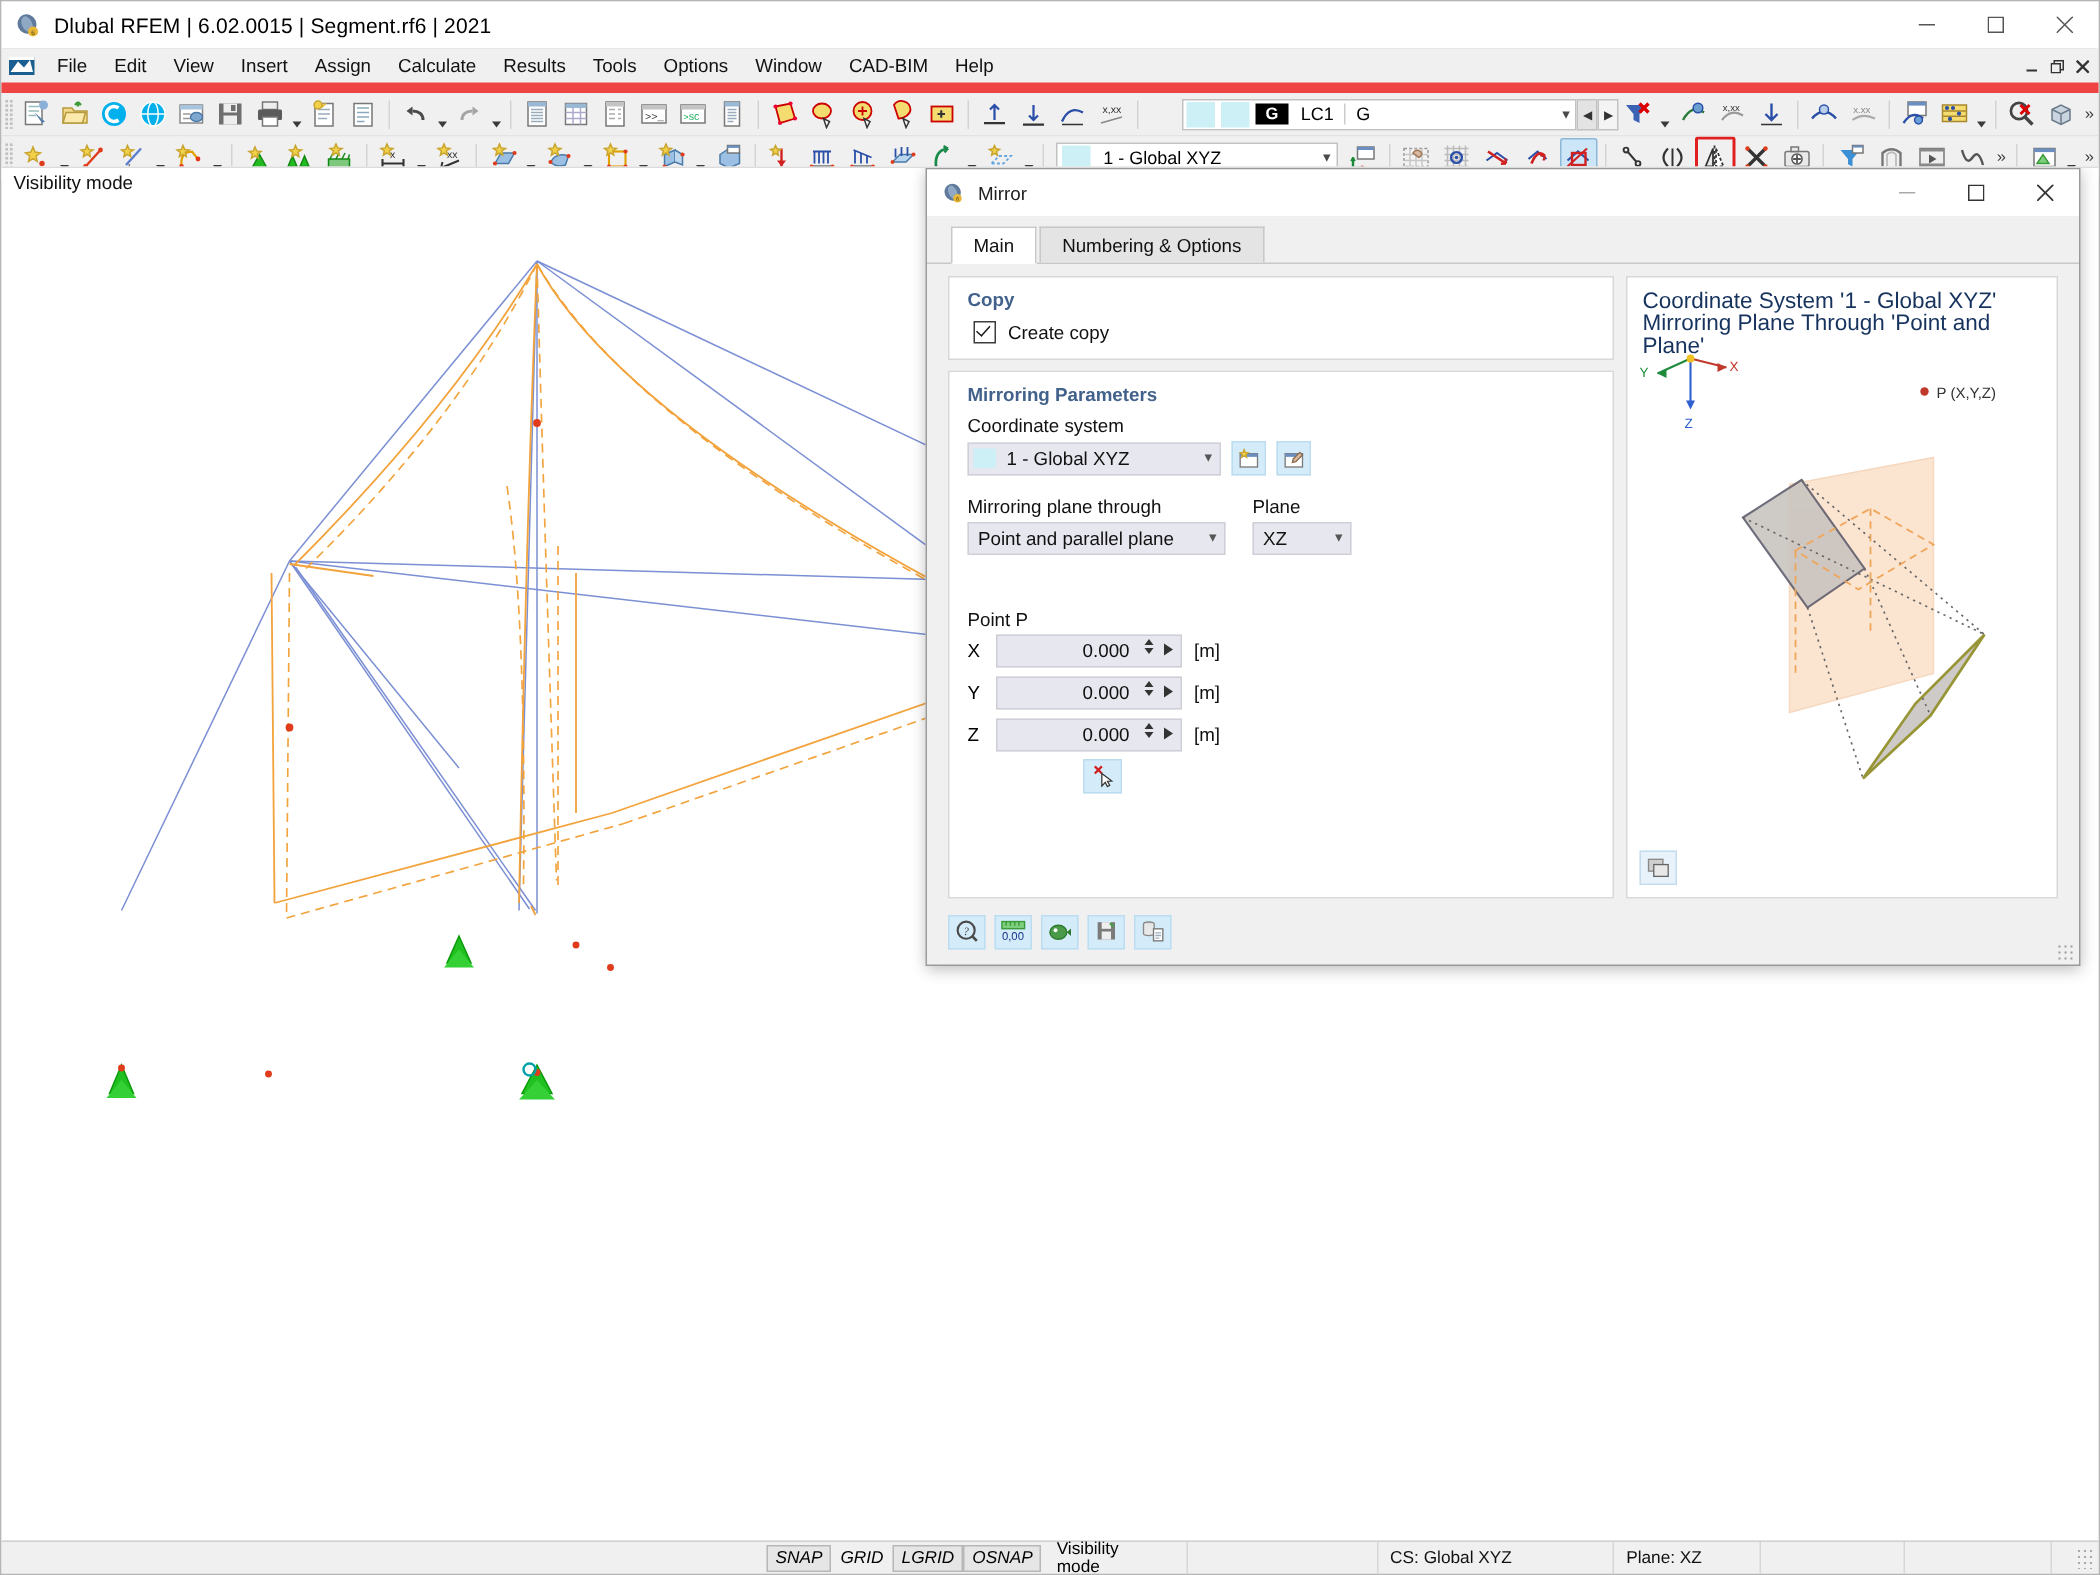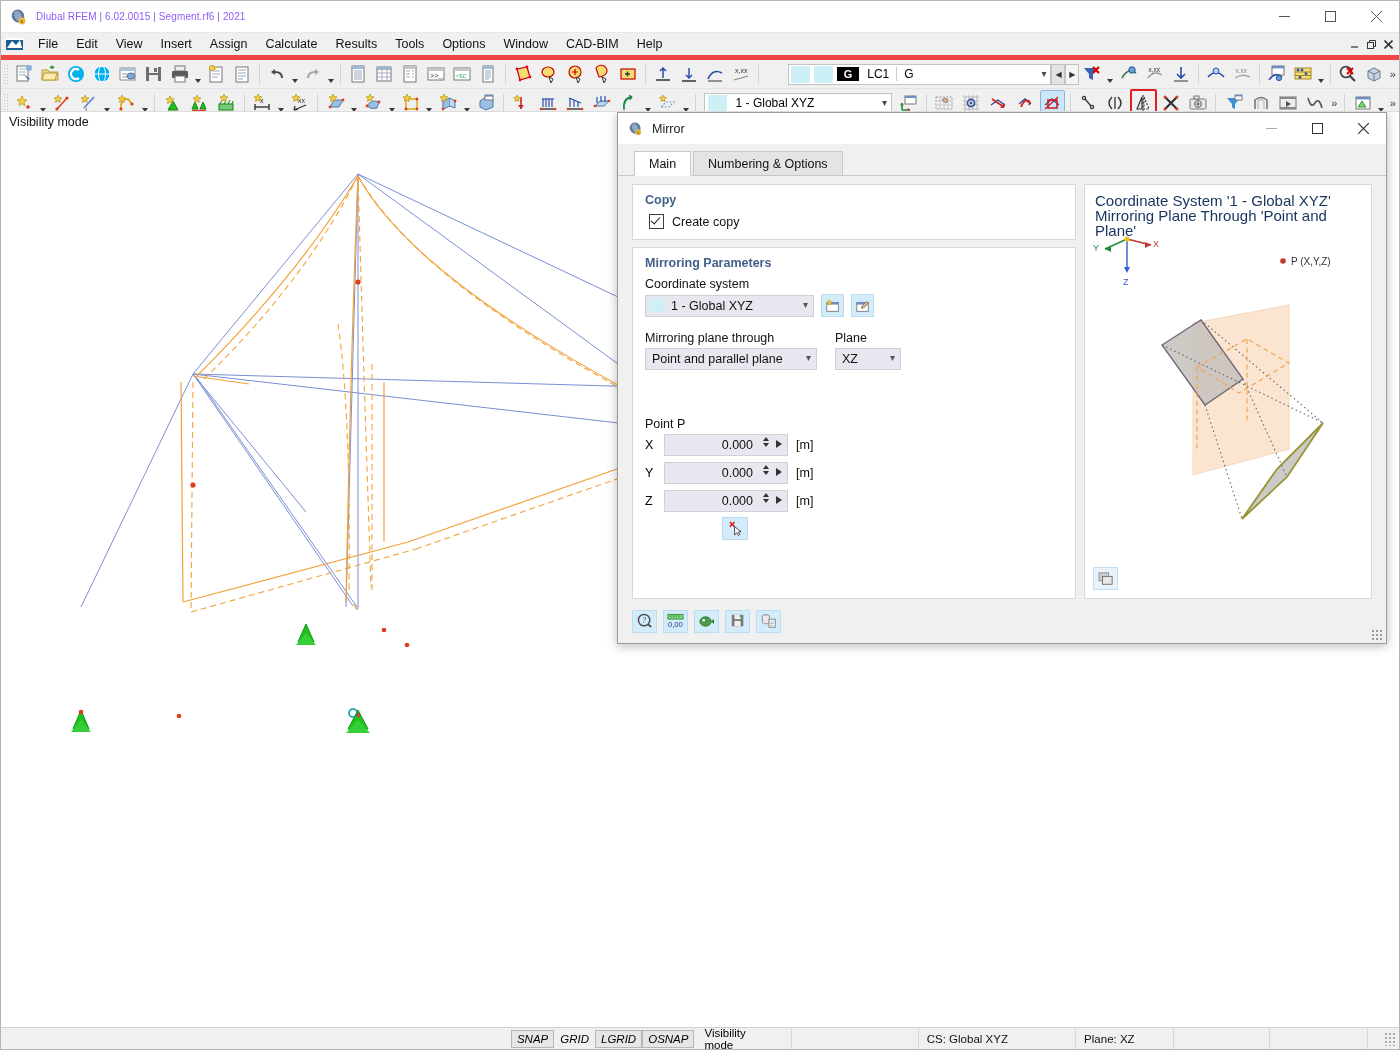--- a/index.html
+++ b/index.html
@@ -9,28 +9,28 @@
     font-size:12px;color:#000;background:#fff;
     -webkit-font-smoothing:antialiased;
   }
   #app{position:relative;width:1400px;height:1050px;background:#f0f0f0;
        border:1px solid #b5b5b5;box-sizing:border-box;}
 
   
   .titlebar{height:31px;background:#ffffff;display:flex;align-items:center;
             border-bottom:1px solid #e8e8e8;position:relative;}
   .titlebar .app-icon{width:18px;height:18px;margin-left:9px;margin-right:8px;position:relative;}
-  .titlebar .title-text{font-size:10px;color:#8b5cf6;letter-spacing:.1px;}
+  .titlebar .title-text{font-size:14px;color:#000000;letter-spacing:.1px;}
   .win-btns{position:absolute;right:0;top:0;height:31px;display:flex;}
   .win-btn{width:46px;height:31px;display:flex;align-items:center;justify-content:center;
            color:#5a5a5a;font-size:13px;}
 
   
   .menubar{height:22px;background:#f0f0f0;display:flex;align-items:center;
-           border-bottom:5px solid #ef4444;position:relative;}
+           border-bottom:7px solid #ef4444;position:relative;}
   .menu-logo{width:20px;height:16px;margin-left:4px;margin-right:4px;position:relative;}
   .menu-item{padding:3px 9px;font-size:12.5px;color:#111;cursor:default;}
   .mdi-btns{position:absolute;right:2px;top:0;height:22px;display:flex;align-items:center;}
   .mdi-btn{width:17px;height:18px;display:flex;align-items:center;justify-content:center;
            font-size:11px;color:#333;}
 
   
   .toolbar{height:28px;background:#f0f0f0;display:flex;align-items:center;
            border-bottom:1px solid #e3e3e3;overflow:hidden;position:relative;}
   .tb-grip{width:6px;height:20px;margin:0 2px;
@@ -1010,21 +1010,21 @@
               </div>
               <div>
                 <div class="field-label">Plane</div>
                 <div class="combo" style="width:58px;">
                   <span>XZ</span>
                   <span class="cbar">▾</span>
                 </div>
               </div>
             </div>
 
-            <div style="margin-top:47px;">
+            <div style="margin-top:36px;">
               <div class="field-label">Point P</div>
 
               <div style="display:flex;align-items:center;margin-bottom:6px;">
                 <div style="width:19px;font-size:12.5px;">X</div>
                 <div class="spin" style="width:88px;">
                   <span>0.000</span>
                   <span class="updn">
                       <span class="tri-u"></span>
                       <span class="tri-d"></span>
                     </span>

